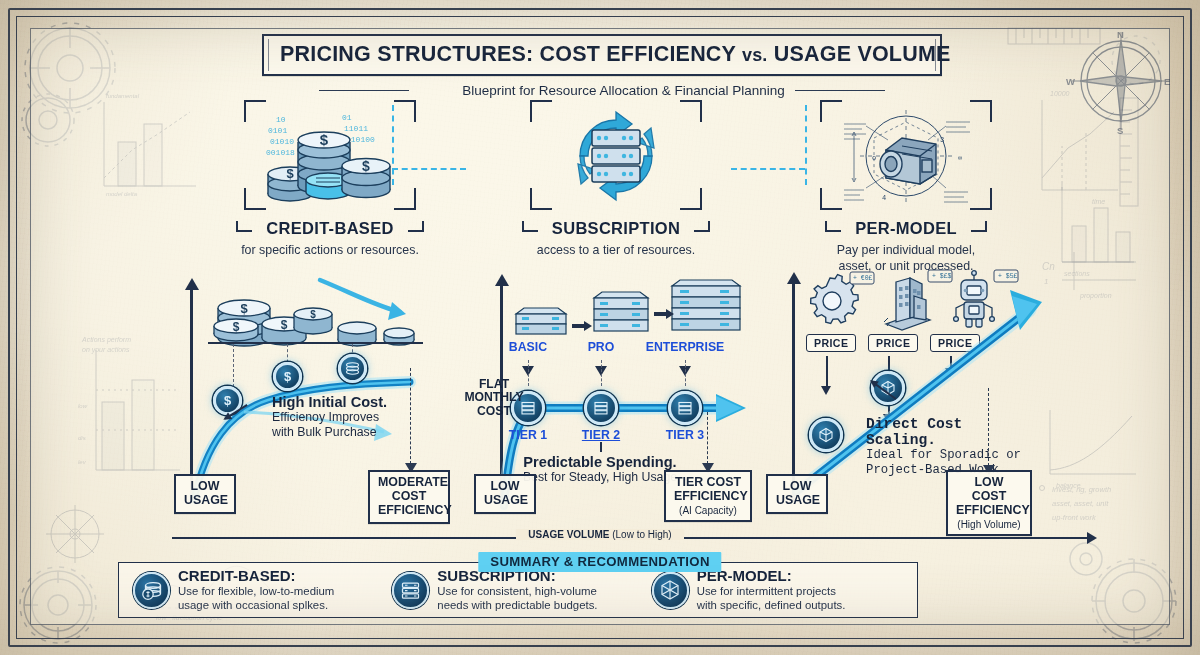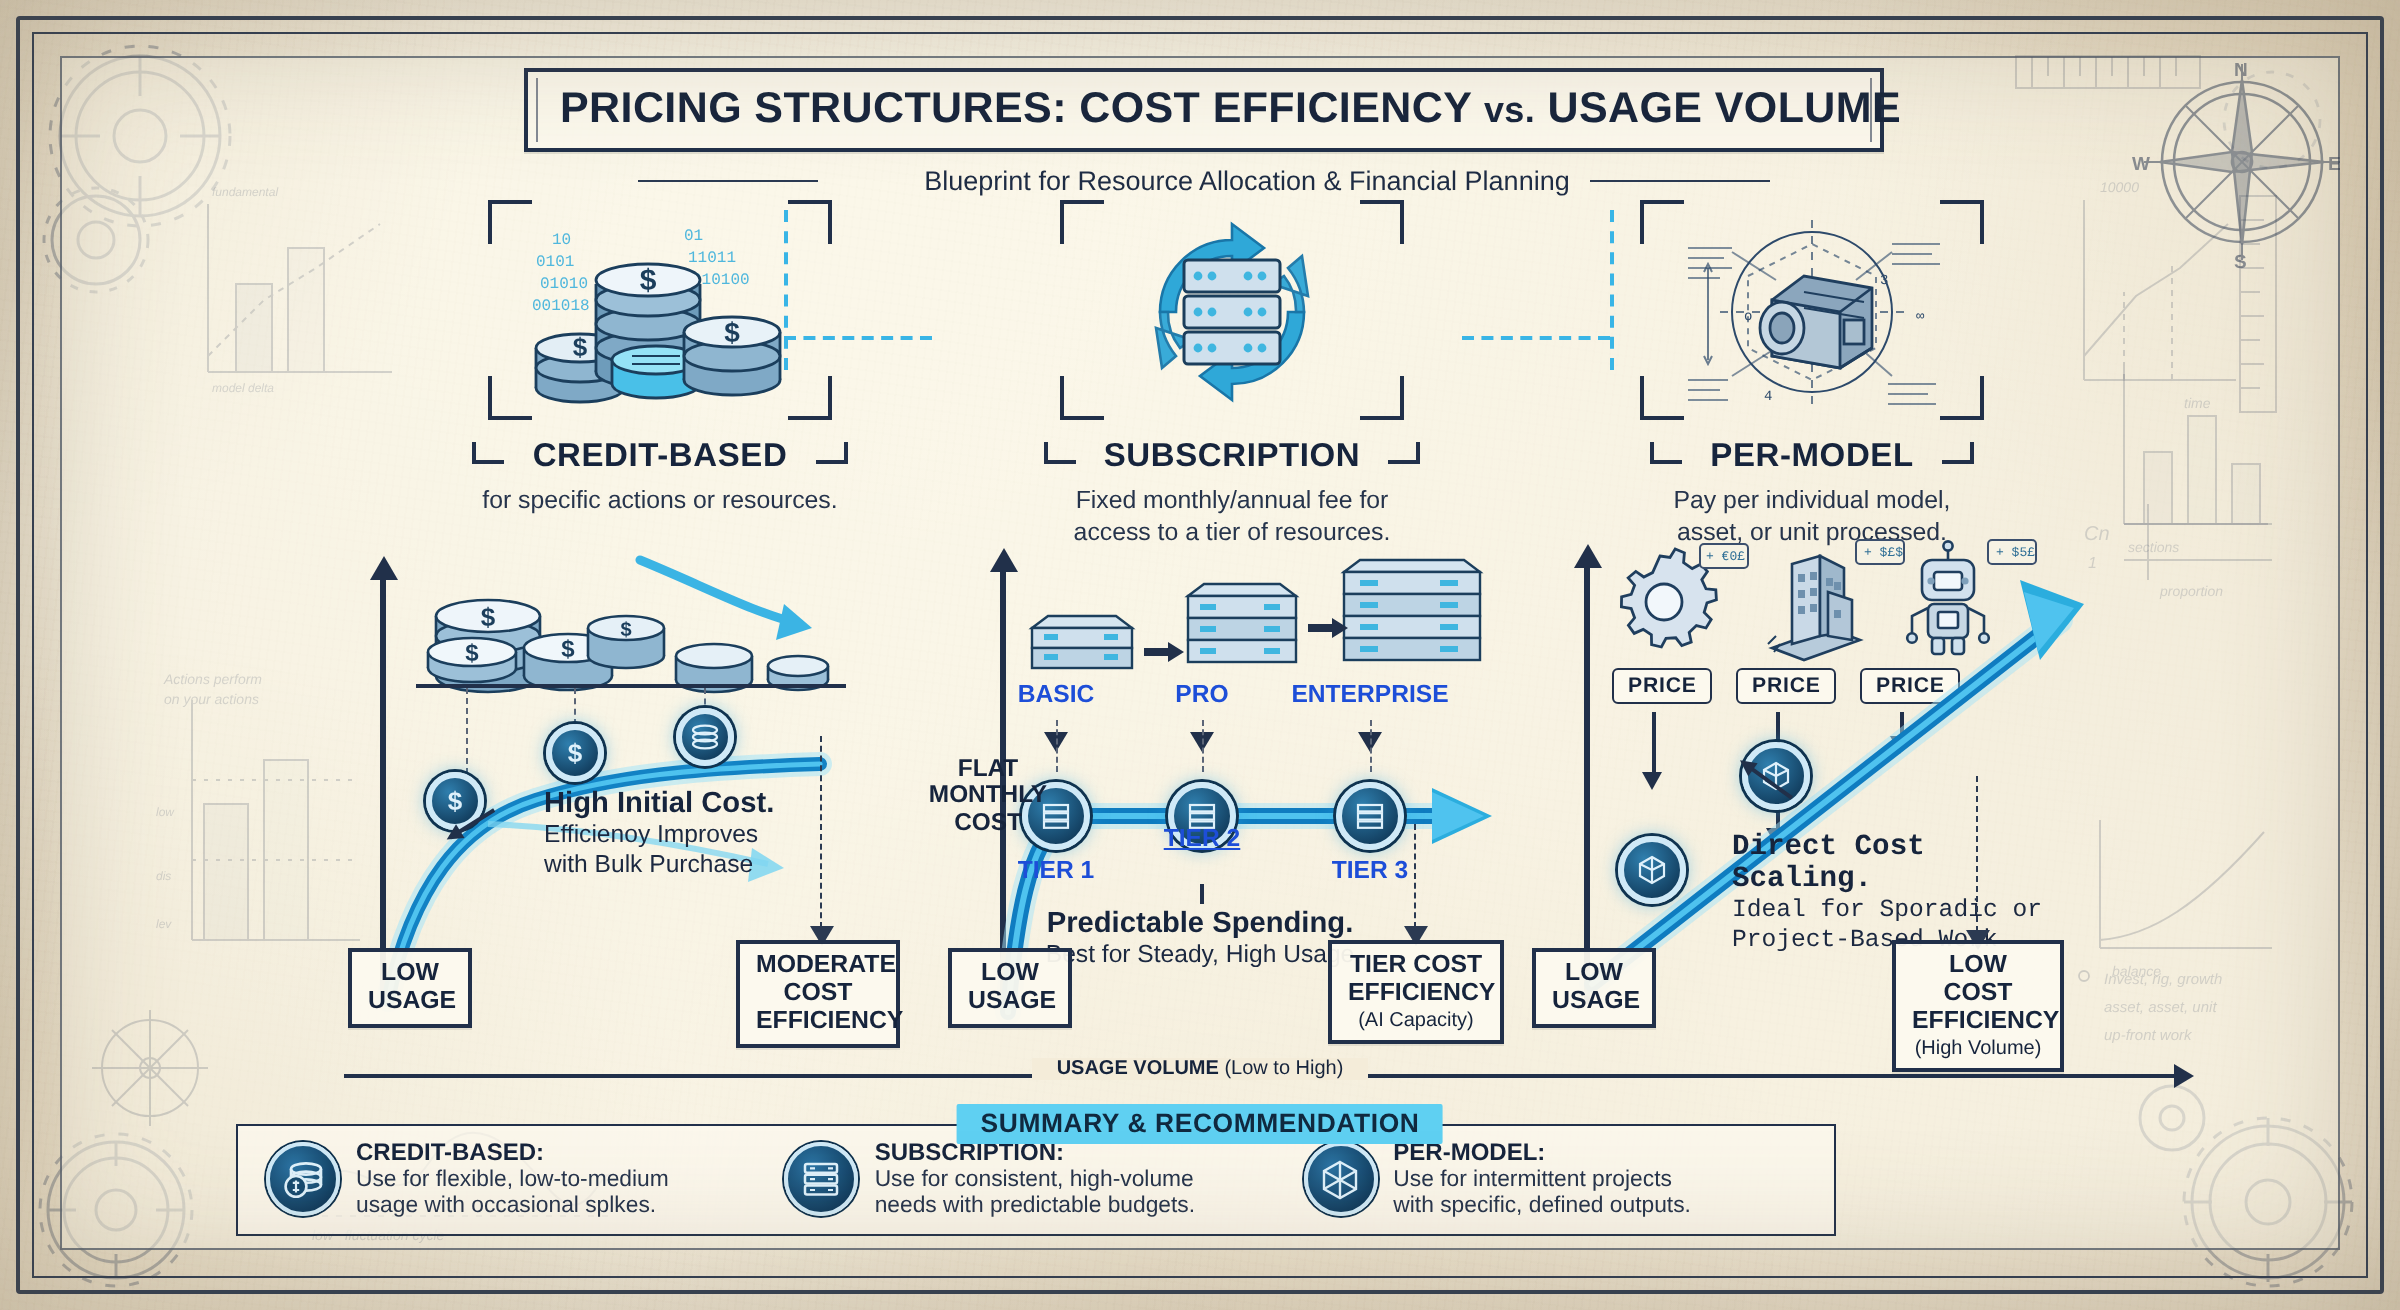--- a/index.html
+++ b/index.html
@@ -247,21 +247,21 @@
   }
   .sum-item { display: flex; align-items: center; gap: 8px; flex: 1 1 0; }
   .sum-badge {
     width: 37px; height: 37px; border-radius: 50%; flex: 0 0 37px;
     background: radial-gradient(circle at 36% 30%, #2b74a4, #0f3a5c 78%);
     border: 2px solid #cfe9f7;
     box-shadow: 0 0 0 1px #0c2f4c;
     display: flex; align-items: center; justify-content: center;
   }
   .sum-txt { line-height: 1.2; }
-  .sum-hd { font-size: 12px; font-weight: bold; color: #16243c; display: block; }
+  .sum-hd { font-size: 15px; font-weight: bold; color: #16243c; display: block; }
   .sum-bd { font-size: 11.4px; color: #26344c; display: block; }
   svg { display: block; overflow: visible; }
 </style>
 </head>
 <body>
 
 <div id="stage">
 
   <div class="paper-bg"></div>
   <div class="paper-noise"></div>
@@ -541,21 +541,20 @@
           </g>
         </g>
       </svg>
     </div>
     <div class="col-title">
       <span class="tick-l"></span>
       <span>SUBSCRIPTION</span>
       <span class="tick-r"></span>
     </div>
     <div class="col-desc">
-      <div>Fixed monthly/annual fee for</div>
       <div>access to a tier of resources.</div>
     </div>
   </div>
 
   <div class="col" id="col-model">
     <div class="col-icon-box">
       <span class="corner-bracket cb-tl"></span>
       <span class="corner-bracket cb-tr"></span>
       <span class="corner-bracket cb-bl"></span>
       <span class="corner-bracket cb-br"></span>
@@ -808,21 +807,21 @@
       </svg>
     </div>
 
     <div class="flat-cost-lbl" style="left:-6px;top:110px;width:80px;">
       <div>FLAT</div>
       <div>MONTHLY</div>
       <div>COST</div>
     </div>
 
     <div class="cap" style="left:38px;top:160px;width:60px;">TIER 1</div>
-    <div class="cap" style="left:111px;top:144px;width:60px;text-decoration:underline;">TIER 2</div>
+    <div class="cap" style="left:111px;top:160px;width:60px;text-decoration:underline;">TIER 2</div>
     <div class="cap" style="left:195px;top:160px;width:60px;">TIER 3</div>
 
     <div style="position:absolute;left:140px;top:174px;width:1.6px;height:10px;background:#21304a;"></div>
     <div class="callout ctr" style="left:30px;top:186px;width:220px;">
       <span class="hl">Predictable Spending.</span>
       <span class="sub">Best for Steady, High Usage</span>
     </div>
 
     <div class="drop-arrow" style="left:247px;top:144px;height:52px;"></div>
 

